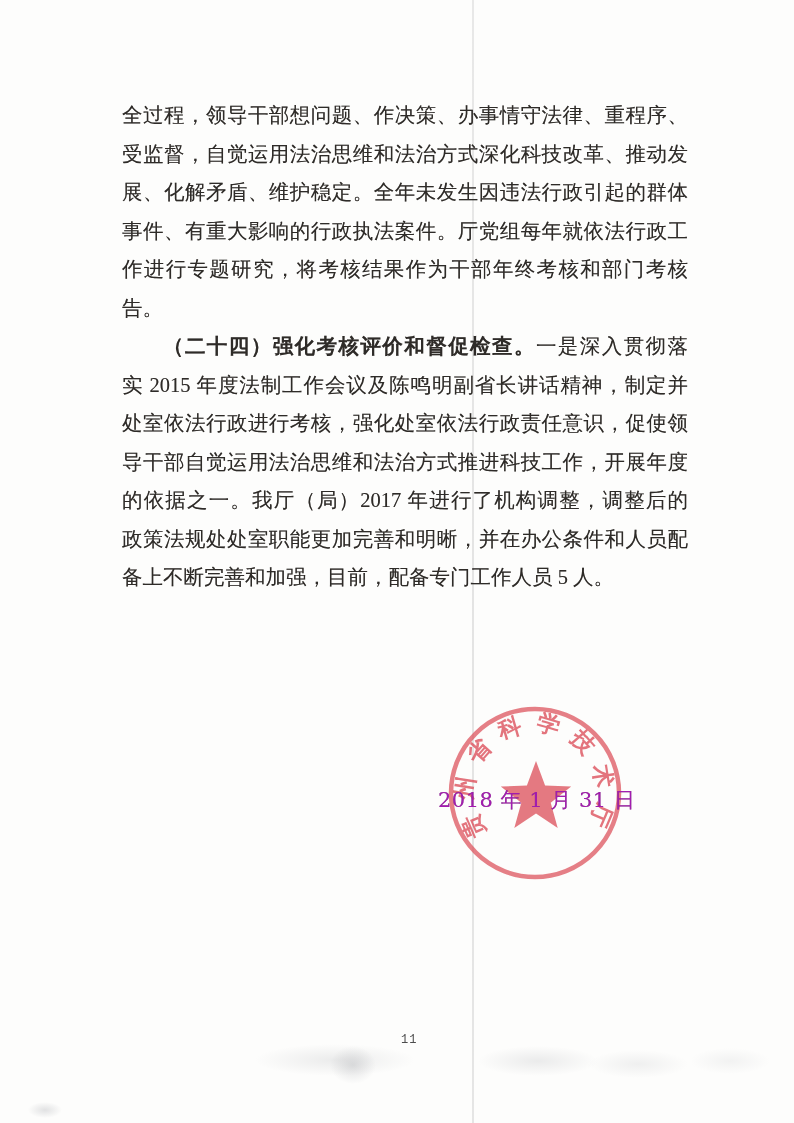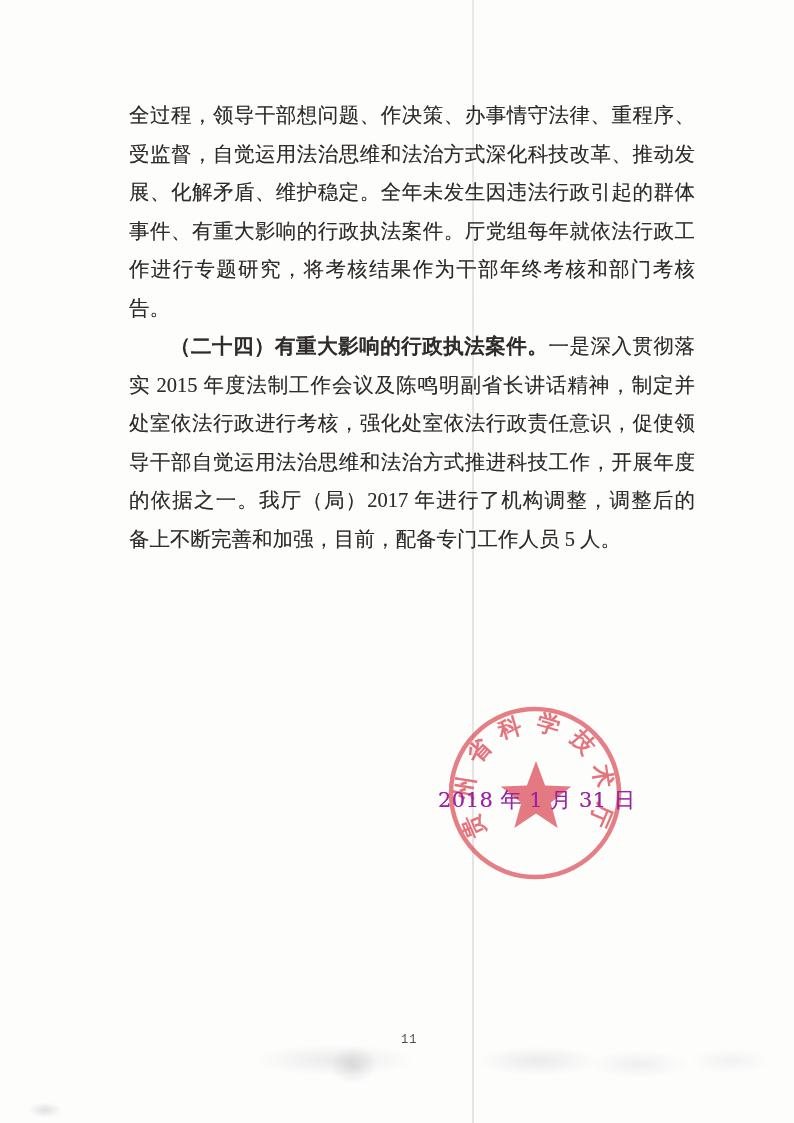--- a/index.html
+++ b/index.html
@@ -14,21 +14,21 @@
 
   
   .scan-vline {
     position:absolute; left:472px; top:0; width:2px; height:1123px;
     background:linear-gradient(180deg,#d7d7d7 0%,#cfcfcf 55%,#d2d2d2 100%);
     opacity:.55; z-index:1;
   }
 
   
   .body-text {
-    position:absolute; left:129px; top:96px; width:566px;
+    position:absolute; left:122px; top:96px; width:566px;
     font-size:20.5px; color:#2e2b28; z-index:2;
   }
   .bline {
     height:38.5px; line-height:38.5px; white-space:nowrap;
     text-align:justify; text-align-last:justify;
     text-shadow:0 0 .6px rgba(60,55,50,.45);
   }
   .bline.end { text-align-last:left; }
   .bline.indent { text-indent:2em; }
   .bline b { font-weight:bold; }
@@ -81,25 +81,26 @@
   <div class="scan-vline"></div>
 
   <div class="body-text">
     <div class="bline">全过程，领导干部想问题、作决策、办事情守法律、重程序、</div>
     <div class="bline">受监督，自觉运用法治思维和法治方式深化科技改革、推动发</div>
     <div class="bline">展、化解矛盾、维护稳定。全年未发生因违法行政引起的群体</div>
     <div class="bline">事件、有重大影响的行政执法案件。厅党组每年就依法行政工</div>
     <div class="bline">作进行专题研究，将考核结果作为干部年终考核和部门考核</div>
     <div class="bline end">告。</div>
 
-    <div class="bline indent"><b>（二十四）有重大影响的行政执法案件。</b><span>一是深入贯彻落</span></div>
+    <div class="bline indent"><b>（二十四）强化考核评价和督促检查。</b><span>一是深入贯彻落</span></div>
     <div class="bline">实 2015 年度法制工作会议及陈鸣明副省长讲话精神，制定并</div>
     <div class="bline">处室依法行政进行考核，强化处室依法行政责任意识，促使领</div>
     <div class="bline">导干部自觉运用法治思维和法治方式推进科技工作，开展年度</div>
     <div class="bline">的依据之一。我厅（局）2017 年进行了机构调整，调整后的</div>
+    <div class="bline">政策法规处处室职能更加完善和明晰，并在办公条件和人员配</div>
     <div class="bline end">备上不断完善和加强，目前，配备专门工作人员 5 人。</div>
   </div>
 
   <div class="doc-date">2018 年 1 月 31 日</div>
 
   <svg class="seal" viewBox="0 0 190 190" xmlns="http://www.w3.org/2000/svg">
     <defs>
       <path id="sealArc" d="M 48.9 136.5 A 62 62 0 1 1 141.1 136.5" fill="none"></path>
     </defs>
     <circle cx="95" cy="95" r="84" fill="none" stroke-width="4.5" stroke-opacity=".78" stroke="#dc4e59"></circle>

